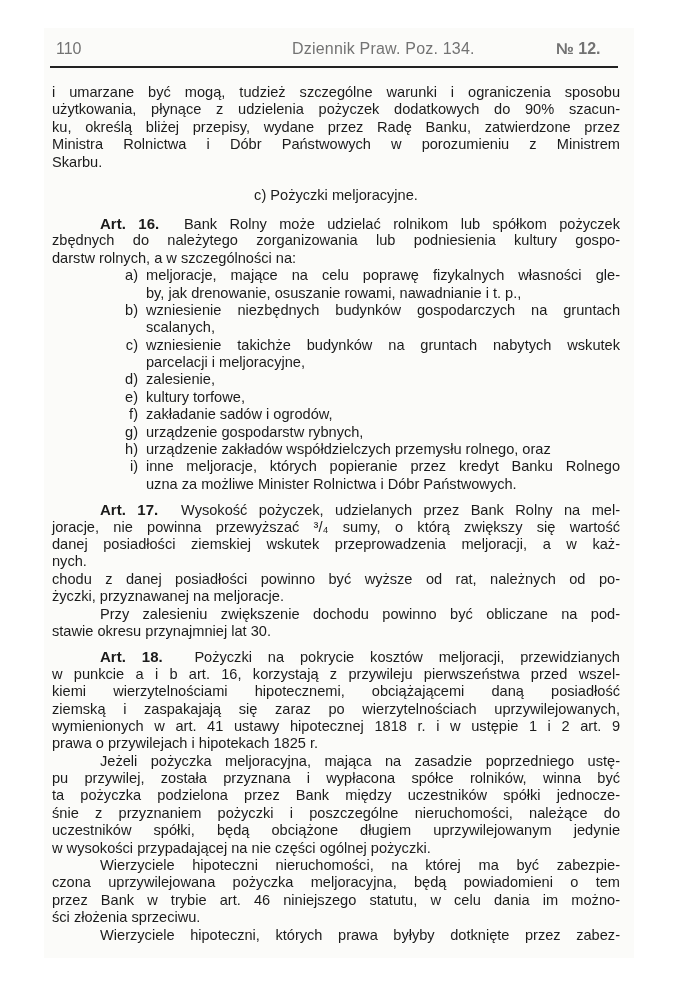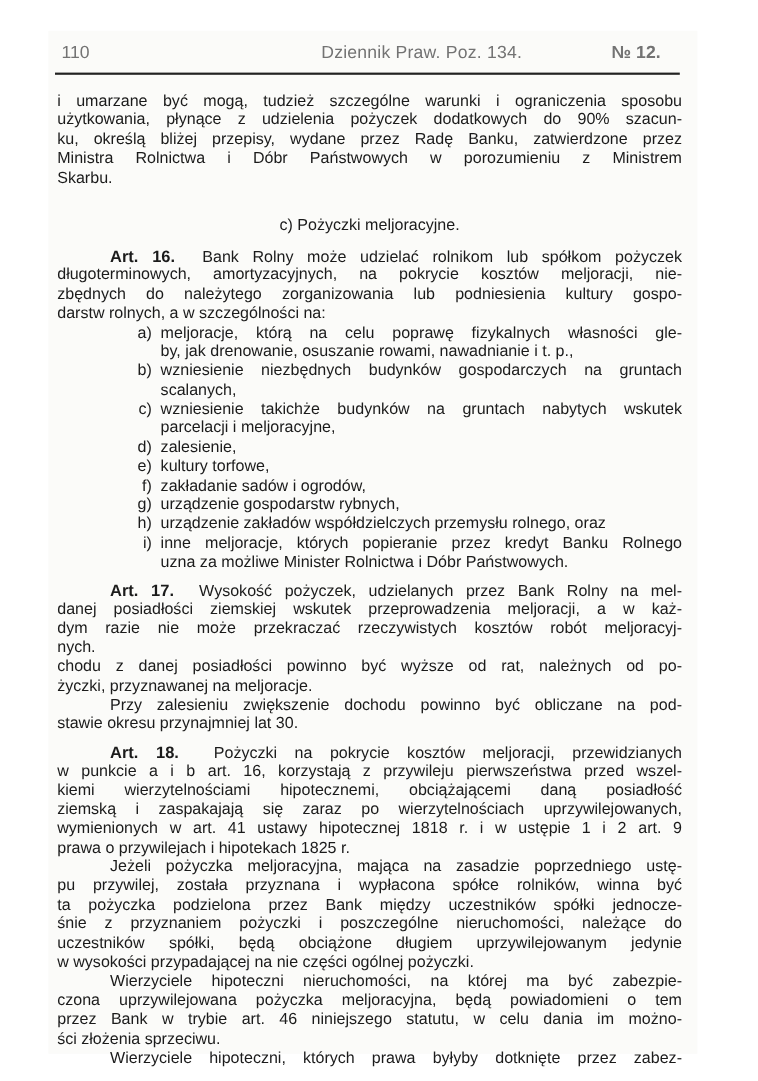--- a/index.html
+++ b/index.html
@@ -19,21 +19,21 @@
     position:absolute; left:50px; top:66px; width:568px; height:2px; background:#222;
   }
   .text {
     position:absolute; left:52px; top:84px; width:568px;
     font-family:"Liberation Sans", sans-serif; font-size:14.6px; line-height:17.4px;
     color:#1b1b1b; text-align:justify;
   }
   .line { display:block; white-space:nowrap; text-align:justify; text-align-last:justify; height:17.4px; }
   .line.last { text-align-last:left; }
   .indent { padding-left:48px; }
-  .heading { text-align:center; text-align-last:center; margin-top:26px; margin-bottom:10px; height:18px; }
+  .heading { text-align:center; text-align-last:center; margin-top:16px; margin-bottom:10px; height:18px; }
   .art { font-weight:bold; font-size:15px; }
   .gap { height:8px; }
   .list { padding-left:56px; }
   .item { position:relative; padding-left:38px; }
   .item .lbl { position:absolute; left:0; top:0; width:30px; text-align:right; }
   .item .line { text-align-last:justify; }
   .item .line.last { text-align-last:left; }
 </style>
 </head>
 <body>
@@ -54,28 +54,27 @@
     <span class="line">użytkowania, płynące z udzielenia pożyczek dodatkowych do 90% szacun-</span>
     <span class="line">ku, określą bliżej przepisy, wydane przez Radę Banku, zatwierdzone przez</span>
     <span class="line">Ministra Rolnictwa i Dóbr Państwowych w porozumieniu z Ministrem</span>
     <span class="line last">Skarbu.</span>
   </div>
 
   <div class="line heading">c)  Pożyczki meljoracyjne.</div>
 
   <div>
     <span class="line indent"><b class="art">Art. 16.</b>&nbsp; <span>Bank Rolny może udzielać rolnikom lub spółkom pożyczek</span></span>
-    <span class="line">długoterminowych, amortyzacyjnych, na pokrycie kosztów meljoracji, nie-</span>
     <span class="line">zbędnych do należytego zorganizowania lub podniesienia kultury gospo-</span>
     <span class="line last">darstw rolnych, a w szczególności na:</span>
 
     <div class="list">
       <div class="item">
         <span class="lbl">a)</span>
-        <span class="line">meljoracje, którą na celu poprawę fizykalnych własności gle-</span>
+        <span class="line">meljoracje, mające na celu poprawę fizykalnych własności gle-</span>
         <span class="line last">by, jak drenowanie, osuszanie rowami, nawadnianie i t. p.,</span>
       </div>
       <div class="item">
         <span class="lbl">b)</span>
         <span class="line">wzniesienie niezbędnych budynków gospodarczych na gruntach</span>
         <span class="line last">scalanych,</span>
       </div>
       <div class="item">
         <span class="lbl">c)</span>
         <span class="line">wzniesienie takichże budynków na gruntach nabytych wskutek</span>
@@ -106,22 +105,22 @@
         <span class="line">inne meljoracje, których popieranie przez kredyt Banku Rolnego</span>
         <span class="line last">uzna za możliwe Minister Rolnictwa i Dóbr Państwowych.</span>
       </div>
     </div>
   </div>
 
   <div class="gap"></div>
 
   <div>
     <span class="line indent"><b class="art">Art. 17.</b>&nbsp; <span>Wysokość pożyczek, udzielanych przez Bank Rolny na mel-</span></span>
+    <span class="line">joracje, nie powinna przewyższać ³/₄ sumy, o którą zwiększy się wartość</span>
     <span class="line">danej posiadłości ziemskiej wskutek przeprowadzenia meljoracji, a w każ-</span>
-    <span class="line">dym razie nie może przekraczać rzeczywistych kosztów robót meljoracyj-</span>
     <span class="line last">nych.</span>
 
     <span class="line">chodu z danej posiadłości powinno być wyższe od rat, należnych od po-</span>
     <span class="line last">życzki, przyznawanej na meljoracje.</span>
 
     <span class="line indent">Przy zalesieniu zwiększenie dochodu powinno być obliczane na pod-</span>
     <span class="line last">stawie okresu przynajmniej lat 30.</span>
   </div>
 
   <div class="gap"></div>

